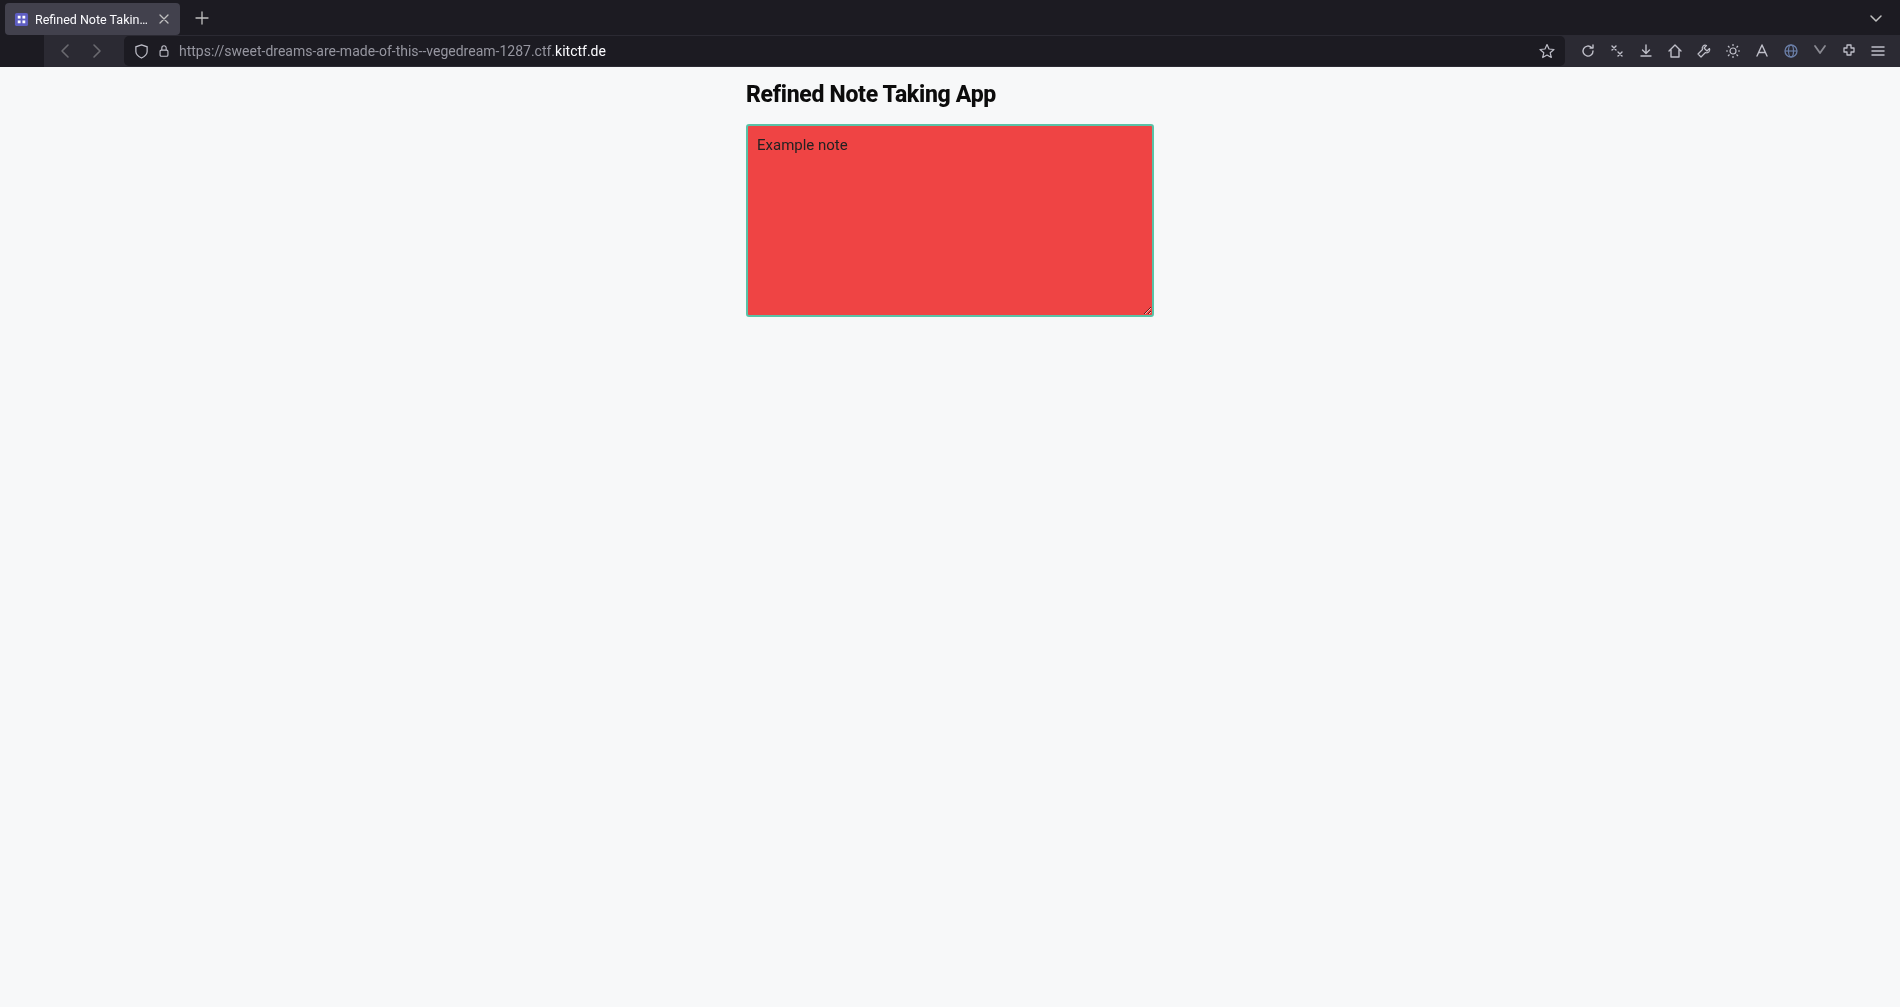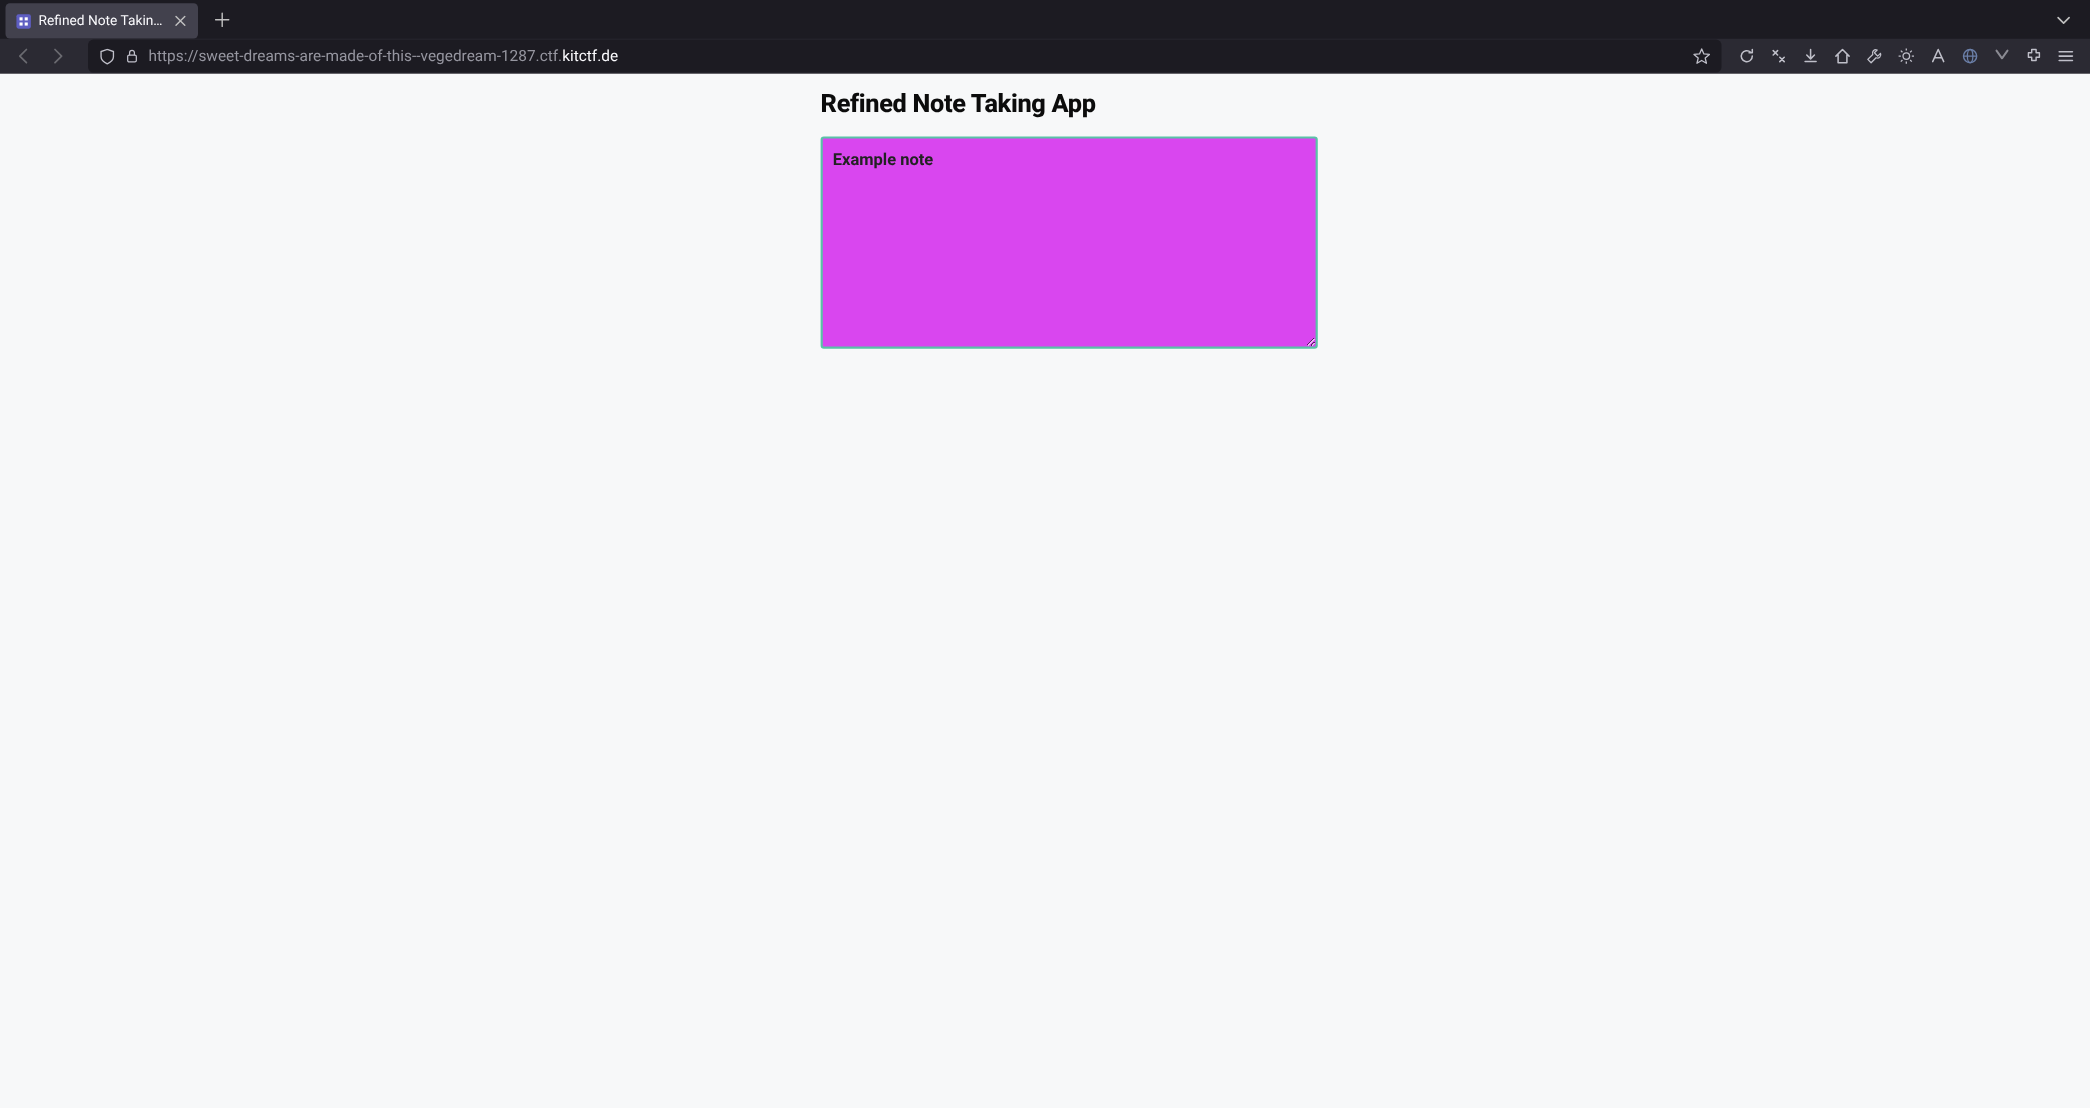--- a/index.html
+++ b/index.html
@@ -84,20 +84,21 @@
       justify-content: center;
     }
     
     .toolbar {
       height: 32px;
       background: #2b2a33;
       display: flex;
       align-items: center;
       padding: 0 8px;
       gap: 2px;
+      margin-left: 44px;
     }
     .nav-btn {
       width: 28px;
       height: 28px;
       display: flex;
       align-items: center;
       justify-content: center;
       color: #bfbfc9;
       border-radius: 4px;
     }
@@ -154,34 +155,33 @@
     }
     .page-title {
       font-size: 23px;
       font-weight: 800;
       color: #0c0c0c;
       letter-spacing: -0.3px;
       margin-bottom: 16px;
       margin-top: 2px;
     }
     .note-textarea {
-      width: 452px;
+      width: 408px;
       height: 193px;
       border: 2px solid #5ac2a7;
       border-radius: 3px;
-      background: #d946ef;
+      background: #ef4444;
       resize: both;
       padding: 9px;
       font-family: inherit;
       font-size: 15px;
       color: #222;
       line-height: 1.35;
       outline: none;
       display: block;
-      font-weight: bold;
     }
     .add-note-btn {
       margin-top: 6px;
       width: 408px;
       height: 32px;
       background: #3d87ff;
       border: none;
       border-radius: 4px;
       color: #fff;
       font-size: 15px;

